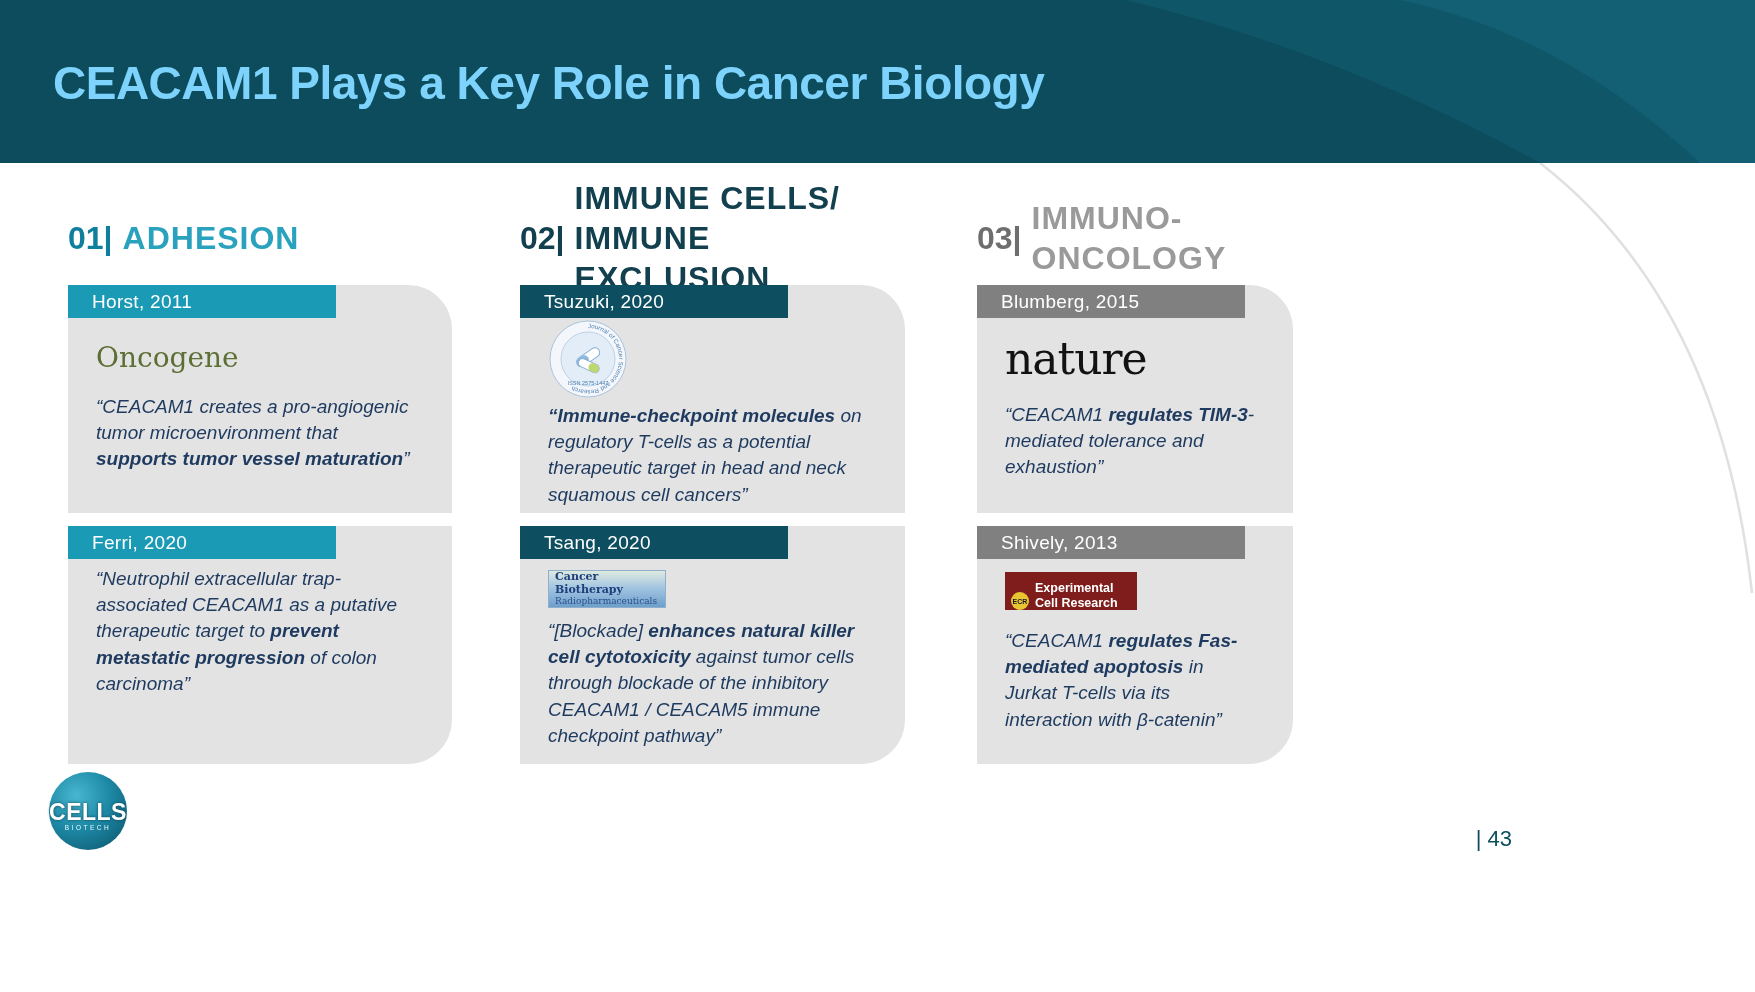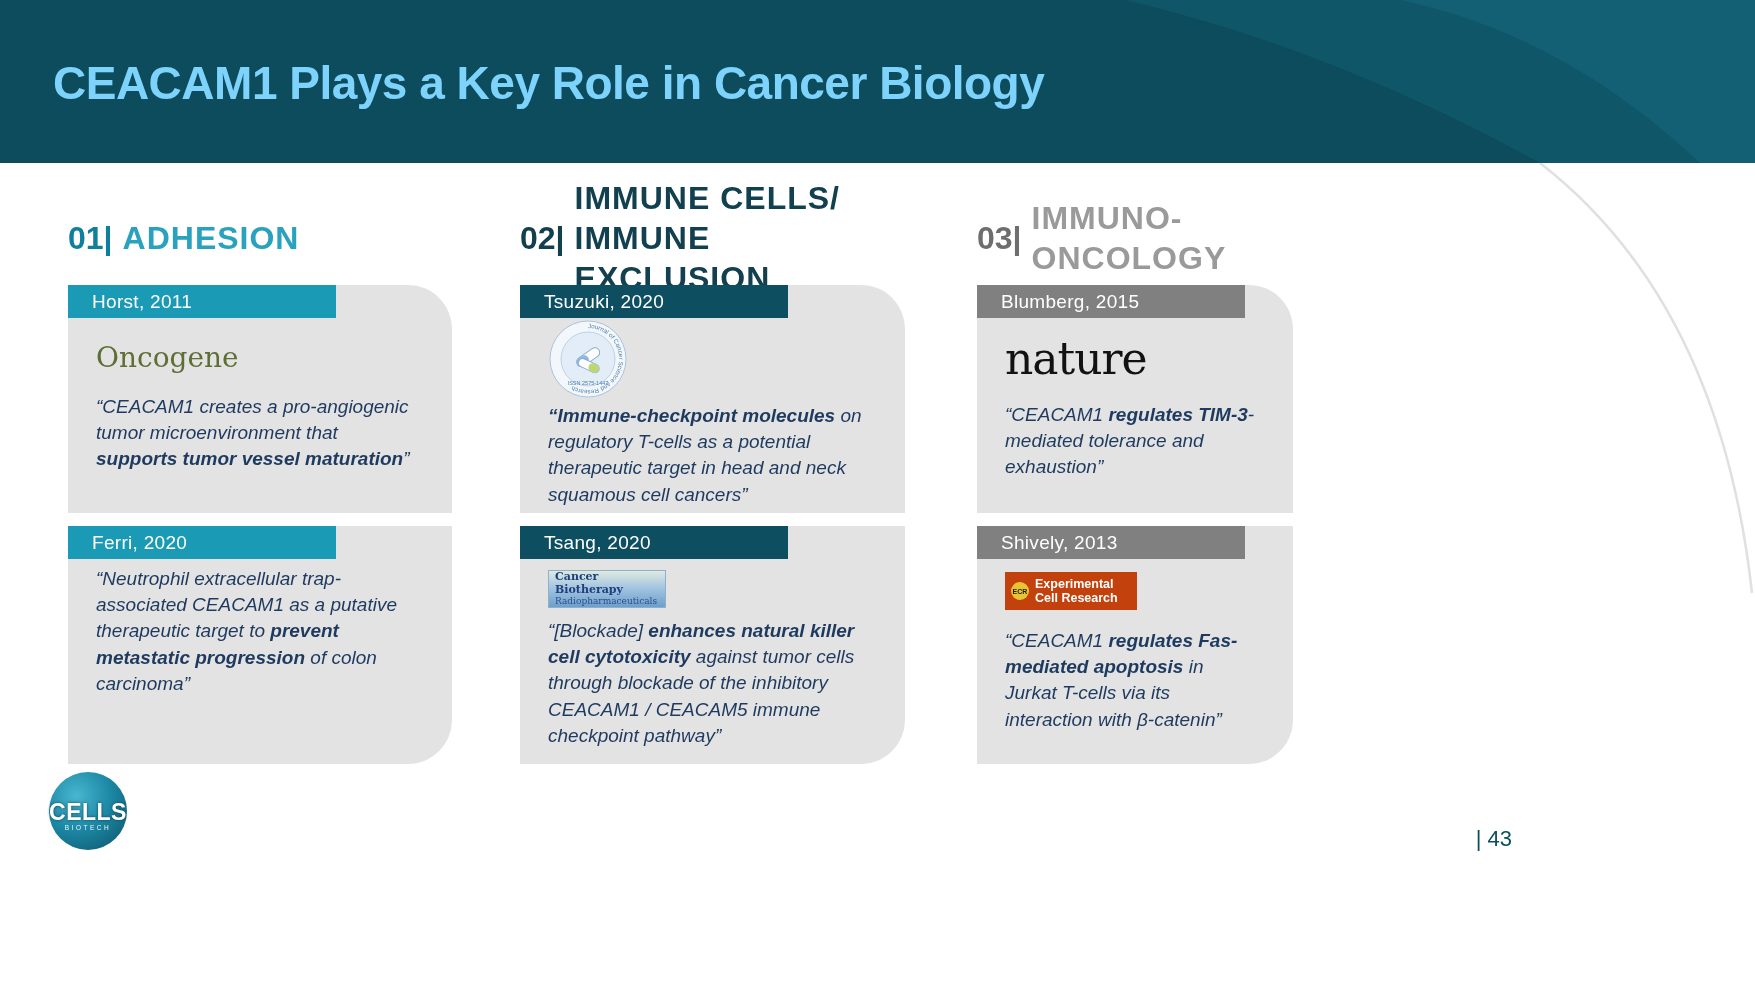--- a/index.html
+++ b/index.html
@@ -104,22 +104,22 @@
     background: linear-gradient(180deg, #dfeadf 0%, #a5c6e2 45%, #6d9fcb 100%);
     border: 1px solid #8fb0cc;
     display: flex; flex-direction: column; justify-content: center;
     padding-left: 6px; margin: 4px 0 10px;
   }
   .cbr-line1 { font-family: "DejaVu Serif", serif; font-size: 11px; font-weight: 700; color: #1d3f7a; line-height: 1.15; }
   .cbr-line2 { font-family: "DejaVu Serif", serif; font-size: 9px;  color: #2a4f8a; line-height: 1.15; }
 
   .logo-ecr {
     width: 132px; height: 38px;
-    background: #c2410c;
-    display: flex; align-items: center; gap: 6px;
+    background: #7f1d1d;
+    display: flex; align-items: flex-end; gap: 6px;
     padding-left: 6px; margin: 6px 0 18px;
   }
   .ecr-mark {
     width: 18px; height: 18px; border-radius: 50%;
     background: #e8c432; color: #191926;
     font-size: 7px; font-weight: 700;
     display: flex; align-items: center; justify-content: center;
     flex: 0 0 18px;
   }
   .ecr-lines { display: flex; flex-direction: column; color: #ffffff; font-size: 12.5px; font-weight: 700; line-height: 1.15; }

